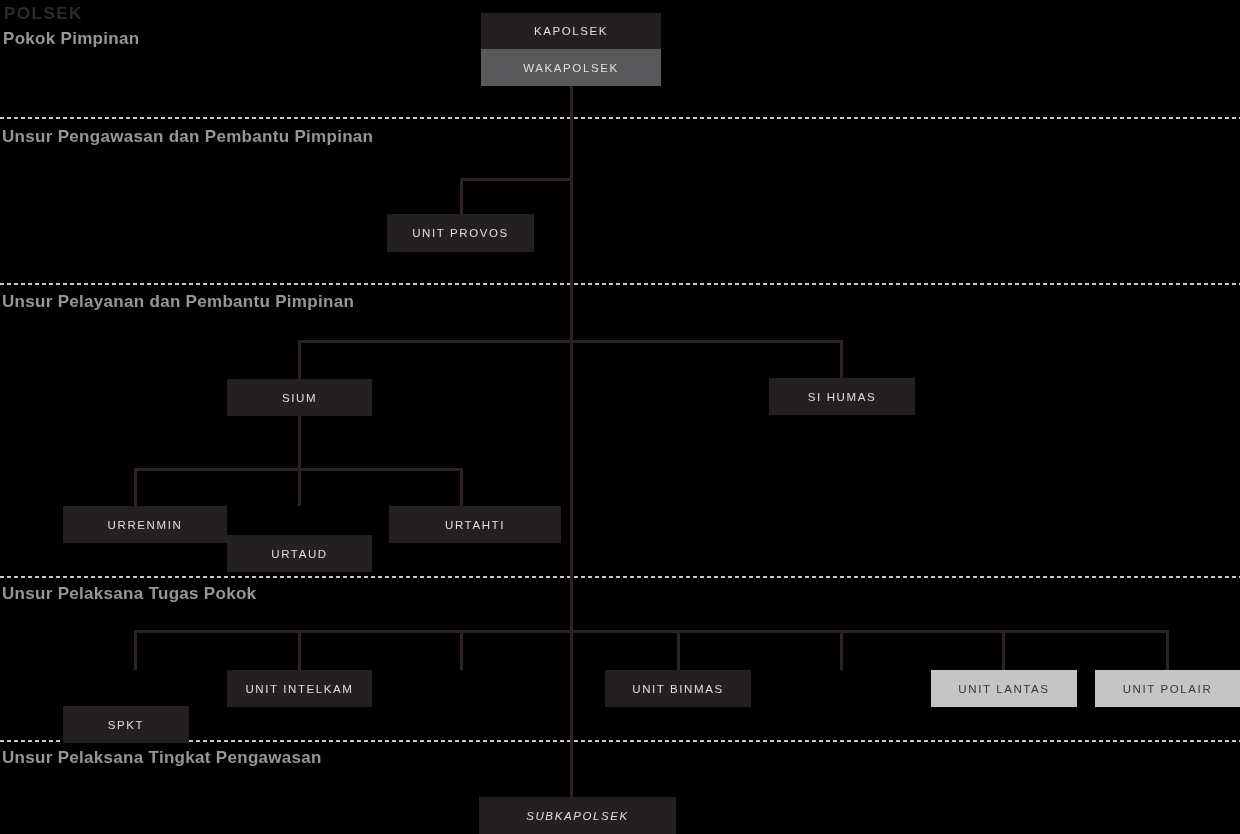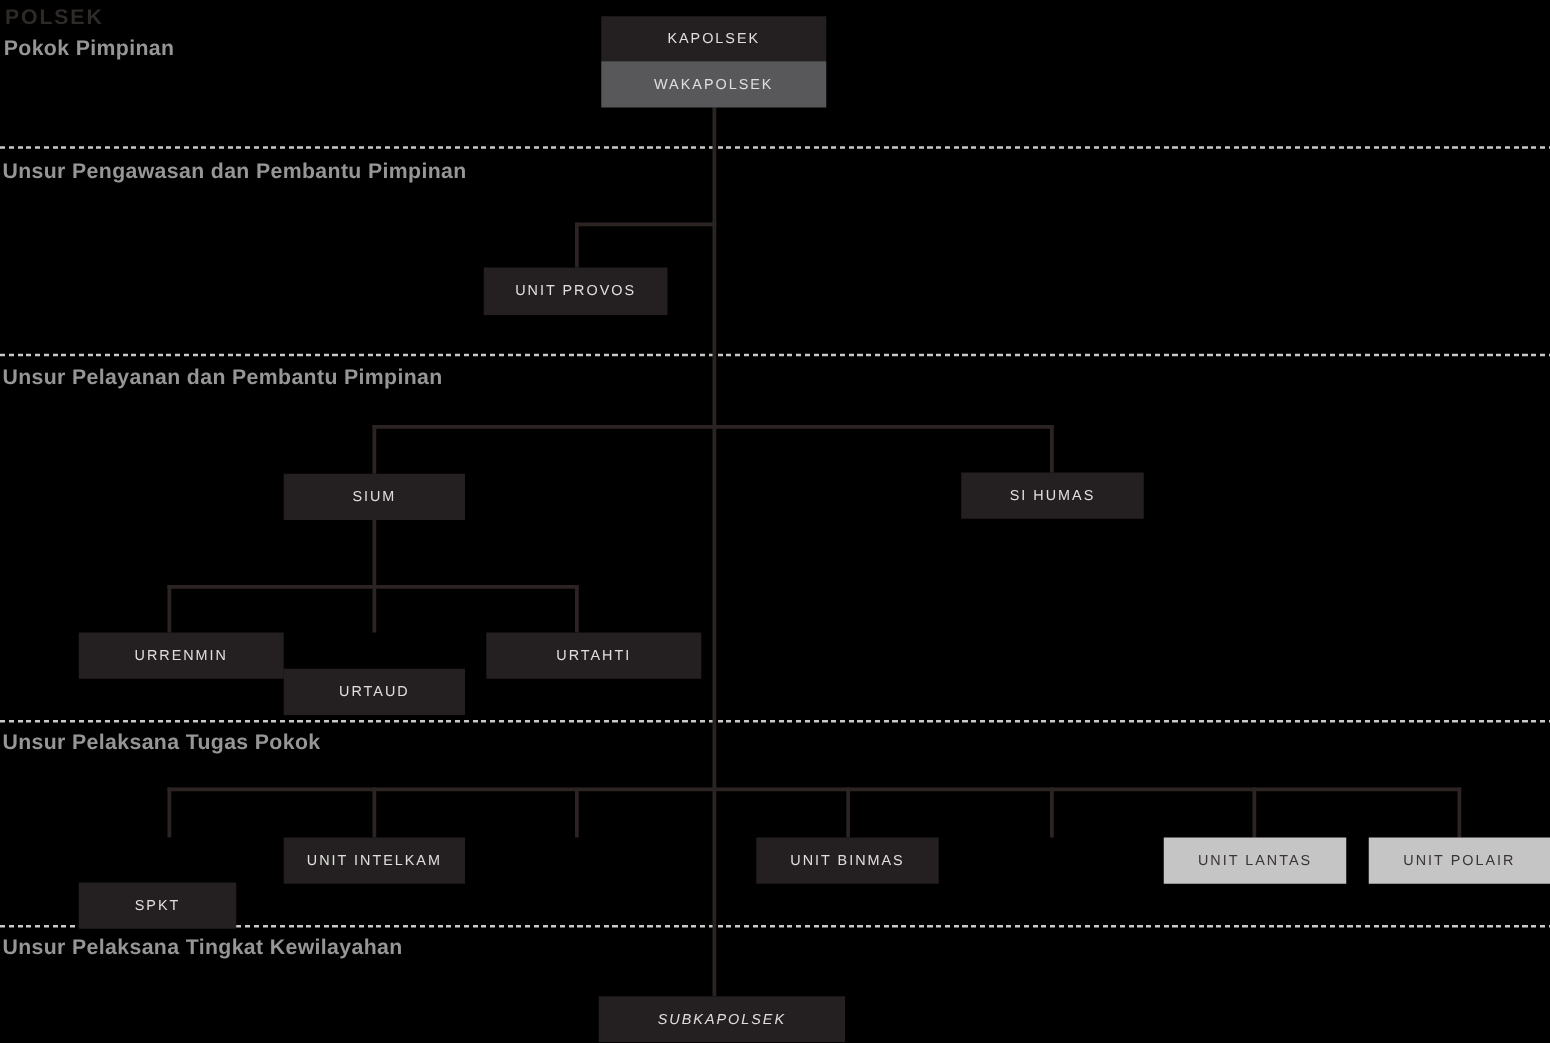--- a/index.html
+++ b/index.html
@@ -40,21 +40,21 @@
 </head>
 <body>
 
 <div id="canvas" style="--bg: #000000; --boxDark: #241f20; --boxMedium: #58585a; --boxLight: #c6c5c5; --textLight: #e0dede; --textDark: #393536; --line: #2b2423; --dash: #c9c9c9; --header: #969696; --title: #2e2a28;">
 
   <div class="title">POLSEK</div>
   <div class="section-label" style="left:3px;top:29px;">Pokok Pimpinan</div>
   <div class="section-label" style="left:2px;top:127px;">Unsur Pengawasan dan Pembantu Pimpinan</div>
   <div class="section-label" style="left:2px;top:292px;">Unsur Pelayanan dan Pembantu Pimpinan</div>
   <div class="section-label" style="left:2px;top:584px;">Unsur Pelaksana Tugas Pokok</div>
-  <div class="section-label" style="left:2px;top:748px;">Unsur Pelaksana Tingkat Kewilayahan</div>
+  <div class="section-label" style="left:2px;top:748px;">Unsur Pelaksana Tingkat Pengawasan</div>
 
   <div class="divider" style="top:117px;"></div>
   <div class="divider" style="top:283px;"></div>
   <div class="divider" style="top:576px;"></div>
   <div class="divider" style="top:740px;"></div>
 
   <div class="line" style="left:570px;top:86px;width:3px;height:711px;"></div>
 
   <div class="line" style="left:460px;top:178px;width:113px;height:3px;"></div>
   <div class="line" style="left:460px;top:178px;width:3px;height:36px;"></div>

